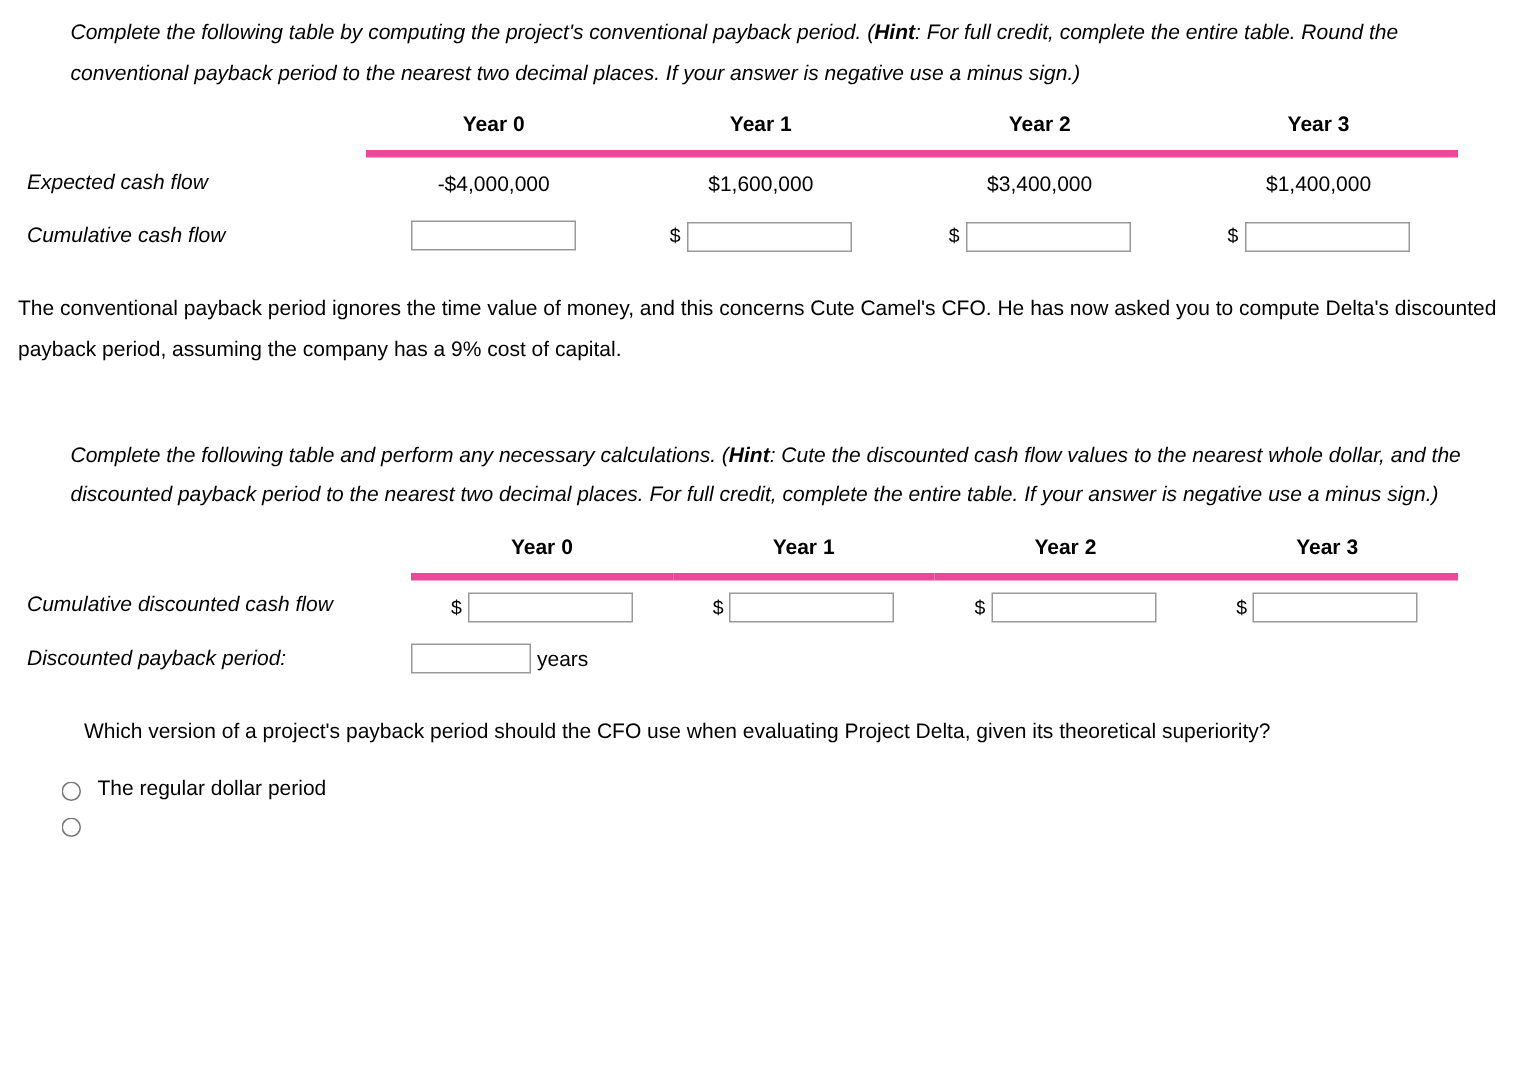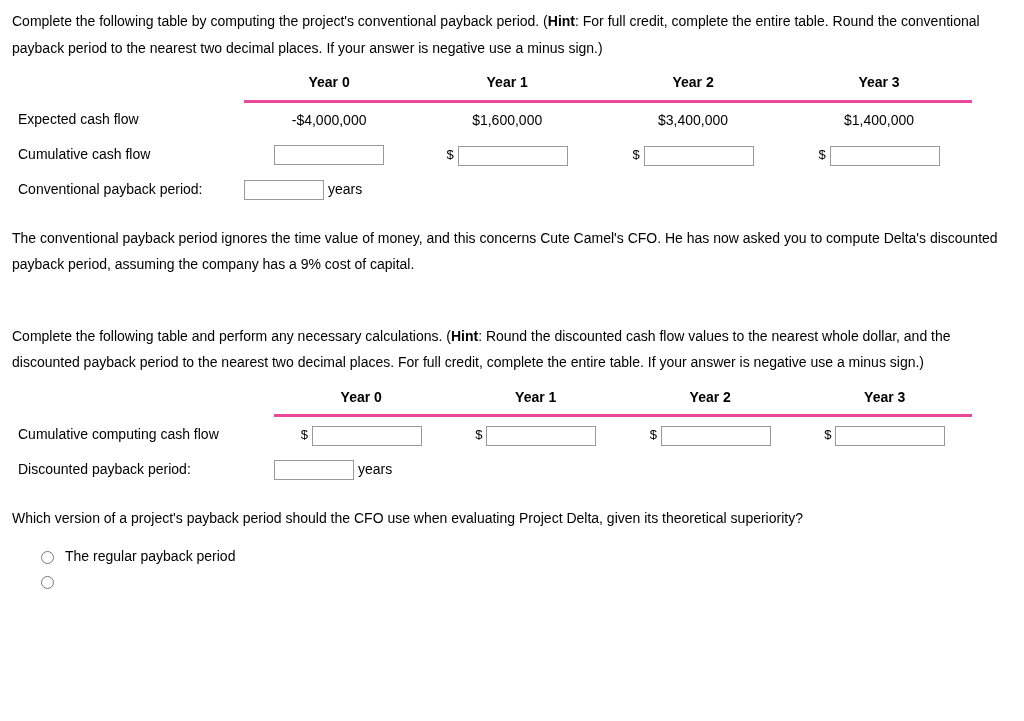--- a/index.html
+++ b/index.html
@@ -6,44 +6,47 @@
     font-family: Arial, Helvetica, sans-serif;
     font-size: 14px;
     color: #000;
     margin: 0;
     padding: 8px 12px;
     line-height: 1.9;
     width: 1024px;
     box-sizing: border-box;
   }
   .instruction {
+    font-style: italic;
+    margin-left: 35px;
   }
   table {
     border-collapse: collapse;
     width: 960px;
     margin-top: 4px;
   }
   th {
     font-weight: bold;
     text-align: center;
     padding: 4px 6px;
-    border-bottom: 3px solid #ec4899;
+    border-bottom: 5px solid #ec4899;
   }
   th.rowhdr-col {
     border-bottom: none;
     text-align: left;
     width: 220px;
   }
   td {
     padding: 4px 6px;
     vertical-align: middle;
     text-align: center;
   }
   td.rowlabel {
     text-align: left;
+    font-style: italic;
   }
   .cell-wrap {
     display: inline-flex;
     align-items: center;
     gap: 4px;
   }
   input.num {
     width: 110px;
     height: 20px;
     font-size: 13px;
@@ -123,54 +126,45 @@
           </span></td>
     <td><span class="cell-wrap">
             <span class="dollar">$</span>
             <input class="num" type="text" style="">
           </span></td>
     <td><span class="cell-wrap">
             <span class="dollar">$</span>
             <input class="num" type="text" style="">
           </span></td>
   </tr>
-  <tr>
-    <td class="rowlabel">Conventional payback period:</td>
-    <td colspan="4" class="period-cell">
-      <span class="cell-wrap">
-        <input class="period" type="text" style="">
-        <span>years</span>
-      </span>
-    </td>
-  </tr>
 </tbody>
   </table>
 
 
 <div class="para">The conventional payback period ignores the time value of money, and this concerns Cute Camel's CFO. He has now asked you to compute Delta's discounted payback period, assuming the company has a 9% cost of capital.</div>
 
 <br>
 
 
 <div class="instruction">
-  <span>Complete the following table and perform any necessary calculations. (</span><b>Hint</b><span>: Round the discounted cash flow values to the nearest whole dollar, and the discounted payback period to the nearest two decimal places. For full credit, complete the entire table. If your answer is negative use a minus sign.)</span>
+  <span>Complete the following table and perform any necessary calculations. (</span><b>Hint</b><span>: Cute the discounted cash flow values to the nearest whole dollar, and the discounted payback period to the nearest two decimal places. For full credit, complete the entire table. If your answer is negative use a minus sign.)</span>
 </div>
 
 
 <table>
   <tbody>
       <tr>
     <th class="rowhdr-col" style="width:250px;"></th>
     <th>Year 0</th>
     <th>Year 1</th>
     <th>Year 2</th>
     <th>Year 3</th>
   </tr>
   <tr>
-    <td class="rowlabel">Cumulative computing cash flow</td>
+    <td class="rowlabel">Cumulative discounted cash flow</td>
     <td><span class="cell-wrap">
             <span class="dollar">$</span>
             <input class="num" type="text" style="">
           </span></td>
     <td><span class="cell-wrap">
             <span class="dollar">$</span>
             <input class="num" type="text" style="">
           </span></td>
     <td><span class="cell-wrap">
             <span class="dollar">$</span>
@@ -187,26 +181,26 @@
       <span class="cell-wrap">
         <input class="period" type="text" style="">
         <span>years</span>
       </span>
     </td>
   </tr>
 </tbody>
   </table>
 
 
-<div class="para" style="margin-bottom:4px;">Which version of a project's payback period should the CFO use when evaluating Project Delta, given its theoretical superiority?</div>
+<div class="para" style="margin-bottom:4px;margin-left:44px;">Which version of a project's payback period should the CFO use when evaluating Project Delta, given its theoretical superiority?</div>
 
 <div class="radio-group">
   <div class="radio-row">
     <input type="radio" name="pb" style="">
-    <span>The regular payback period</span>
+    <span>The regular dollar period</span>
   </div>
   <div class="radio-row">
     <input type="radio" name="pb" style="">
   </div>
 </div>
 
 
 
 
 </body></html>

